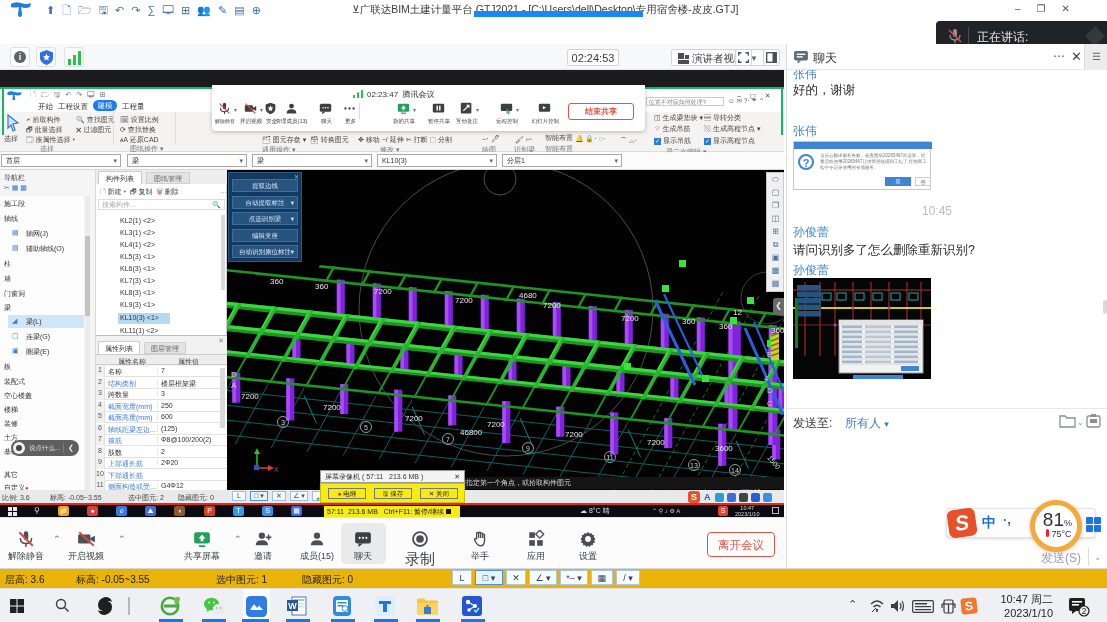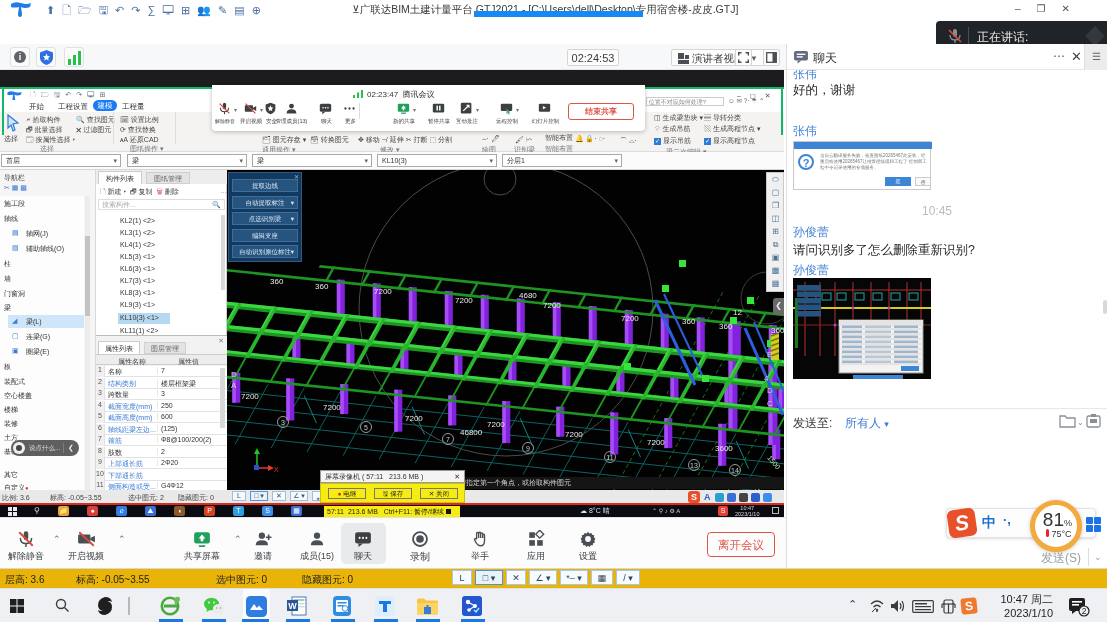--- a/index.html
+++ b/index.html
@@ -85,21 +85,21 @@
   <div class="abs" style="left:781px;top:19px;width:2px;height:46px;background:#12b76a;z-index:40;"></div>
 
   <div class="abs" style="left:0;top:19px;width:784px;height:11px;background:#fff;">
     <svg class="abs" style="left:6px;top:0px;" width="17" height="15" viewBox="0 0 24 19">
           <path d="M2 4 Q6 1 12 3 Q18 5 22 3 L21 7 Q16 9 12 7 L13 14 Q13 17 11 17 Q9 17 9 14 L10 7 Q5 8 2 7 Z" fill="#1f7ce8"></path>
         </svg>
     <div class="abs" style="left:30px;top:1px;width:110px;color:#5b6b82;font-size:7px;letter-spacing:5px;white-space:nowrap;">🗋🗁🖫↶↷🖵⊞</div>
   </div>
 
   <div class="abs" style="left:0;top:30px;width:784px;height:12px;background:#fff;">
-    <div class="abs" style="left:29px;top:2px;color:#333;font-size:7.5px;">开始</div>
+    <div class="abs" style="left:38px;top:2px;color:#333;font-size:7.5px;">开始</div>
     <div class="abs" style="left:58px;top:2px;color:#333;font-size:7.5px;">工程设置</div>
     <div class="abs" style="left:93px;top:0px;width:24px;height:11px;background:#1a7af8;border-radius:6px;color:#fff;font-size:7.5px;text-align:center;line-height:11px;">建模</div>
     <div class="abs" style="left:122px;top:2px;color:#333;font-size:7.5px;">工程量</div>
     <div class="abs" style="left:737px;top:-8px;width:44px;color:#555;font-size:7px;letter-spacing:9px;">–◻✕</div>
     <div class="abs" style="left:646px;top:-3px;width:78px;height:9px;border:1px solid #ccc;background:#fff;color:#888;font-size:6px;line-height:8px;">&nbsp;位置不对应如何处理?</div>
     <div class="abs" style="left:728px;top:-3px;width:56px;color:#667;font-size:6.5px;">☺ ✉ ?· ☂ ⌃</div>
   </div>
 
   <div class="abs" style="left:0;top:42px;width:784px;height:40px;background:#f4f3f1;border-bottom:1px solid #dcdcdc;">
     <svg class="abs" style="left:6px;top:2px;" width="15" height="18" viewBox="0 0 15 18">
@@ -886,21 +886,21 @@
           <path d="M4 12 L4 15 L8 12 Z" fill="#3c4043"></path>
           <circle cx="5" cy="7" r="0.9" fill="#fff"></circle>
           <circle cx="8" cy="7" r="0.9" fill="#fff"></circle>
           <circle cx="11" cy="7" r="0.9" fill="#fff"></circle>
         </svg></div>
       <div class="abs" style="left:333px;top:32px;width:60px;text-align:center;color:#3c4043;font-size:9px;">聊天</div>
       <div class="abs" style="left:411px;top:12px;width:18px;height:18px;"><svg width="18" height="18" viewBox="0 0 16 16">
           <circle cx="8" cy="8" r="6.2" fill="none" stroke="#4a4f55" stroke-width="1.6"></circle>
           <circle cx="8" cy="8" r="3.4" fill="#4a4f55"></circle>
         </svg></div>
-      <div class="abs" style="left:390px;top:32px;width:60px;text-align:center;color:#3c4043;font-size:10px;">录制</div>
+      <div class="abs" style="left:390px;top:32px;width:60px;text-align:center;color:#3c4043;font-size:15px;">录制</div>
       <div class="abs" style="left:471px;top:12px;width:18px;height:18px;"><svg width="18" height="18" viewBox="0 0 16 16">
           <path d="M5 8 V3.2 Q5 2.2 5.9 2.2 Q6.8 2.2 6.8 3.2 V7 M6.8 3 Q6.8 2 7.7 2 Q8.6 2 8.6 3 V7 M8.6 3.4 Q8.6 2.5 9.5 2.5 Q10.4 2.5 10.4 3.4 V7.2 M10.4 4.4 Q10.4 3.6 11.2 3.6 Q12 3.6 12 4.4 V9.5 Q12 14 8.5 14 Q6 14 4.8 11.8 L3.2 8.8 Q2.8 8 3.6 7.6 Q4.3 7.3 4.8 8 L5 8.4" fill="none" stroke="#4a4f55" stroke-width="1.2"></path>
         </svg></div>
       <div class="abs" style="left:450px;top:32px;width:60px;text-align:center;color:#3c4043;font-size:9px;">举手</div>
       <div class="abs" style="left:527px;top:12px;width:18px;height:18px;"><svg width="18" height="18" viewBox="0 0 16 16">
           <rect x="2" y="2" width="5" height="5" fill="#4a4f55"></rect>
           <rect x="2" y="9" width="5" height="5" fill="#4a4f55"></rect>
           <rect x="9" y="9" width="5" height="5" fill="#4a4f55"></rect>
           <rect x="8.8" y="1.2" width="5" height="5" fill="none" stroke="#4a4f55" stroke-width="1.2" transform="rotate(45 11.3 3.7)"></rect>
         </svg></div>
@@ -928,21 +928,21 @@
         <rect x="0" y="0" width="7" height="7" rx="1" fill="#1a73e8"></rect>
         <rect x="8" y="0" width="7" height="7" rx="1" fill="#1a73e8"></rect>
         <rect x="0" y="8" width="7" height="7" rx="1" fill="#1a73e8"></rect>
         <rect x="8" y="8" width="7" height="7" rx="1" fill="#1a73e8"></rect>
       </svg>
     </div>
 
 <div id="statusbar2" class="abs" style="left:0;top:568px;width:1107px;height:20px;background:#eab308;border-top:1px solid #d8d8d8;color:#222;font-size:10px;">
       <span class="abs" style="left:5px;top:4px;">层高: 3.6</span>
       <span class="abs" style="left:76px;top:4px;">标高: -0.05~3.55</span>
-      <span class="abs" style="left:216px;top:4px;">选中图元: 0</span>
+      <span class="abs" style="left:216px;top:4px;">选中图元: 1</span>
       <span class="abs" style="left:302px;top:4px;">隐藏图元: 0</span>
       <span class="abs" style="left:452px;top:1px;width:20px;height:15px;border:1px solid #aac8e2;background:#f8fbfe;text-align:center;line-height:14px;color:#345;font-size:9px;">L</span>
       <span class="abs" style="left:475px;top:1px;width:28px;height:15px;border:1px solid #4d94d0;background:#e8f2fb;text-align:center;line-height:14px;color:#345;font-size:9px;">□ ▾</span>
       <span class="abs" style="left:506px;top:1px;width:20px;height:15px;border:1px solid #aac8e2;background:#f8fbfe;text-align:center;line-height:14px;color:#345;font-size:9px;">✕</span>
       <span class="abs" style="left:529px;top:1px;width:28px;height:15px;border:1px solid #aac8e2;background:#f8fbfe;text-align:center;line-height:14px;color:#345;font-size:9px;">∠ ▾</span>
       <span class="abs" style="left:560px;top:1px;width:28px;height:15px;border:1px solid #aac8e2;background:#f8fbfe;text-align:center;line-height:14px;color:#345;font-size:9px;">*– ▾</span>
       <span class="abs" style="left:591px;top:1px;width:22px;height:15px;border:1px solid #aac8e2;background:#f8fbfe;text-align:center;line-height:14px;color:#345;font-size:9px;">▦</span>
       <span class="abs" style="left:616px;top:1px;width:24px;height:15px;border:1px solid #aac8e2;background:#f8fbfe;text-align:center;line-height:14px;color:#345;font-size:9px;">/ ▾</span>
     </div>
 

